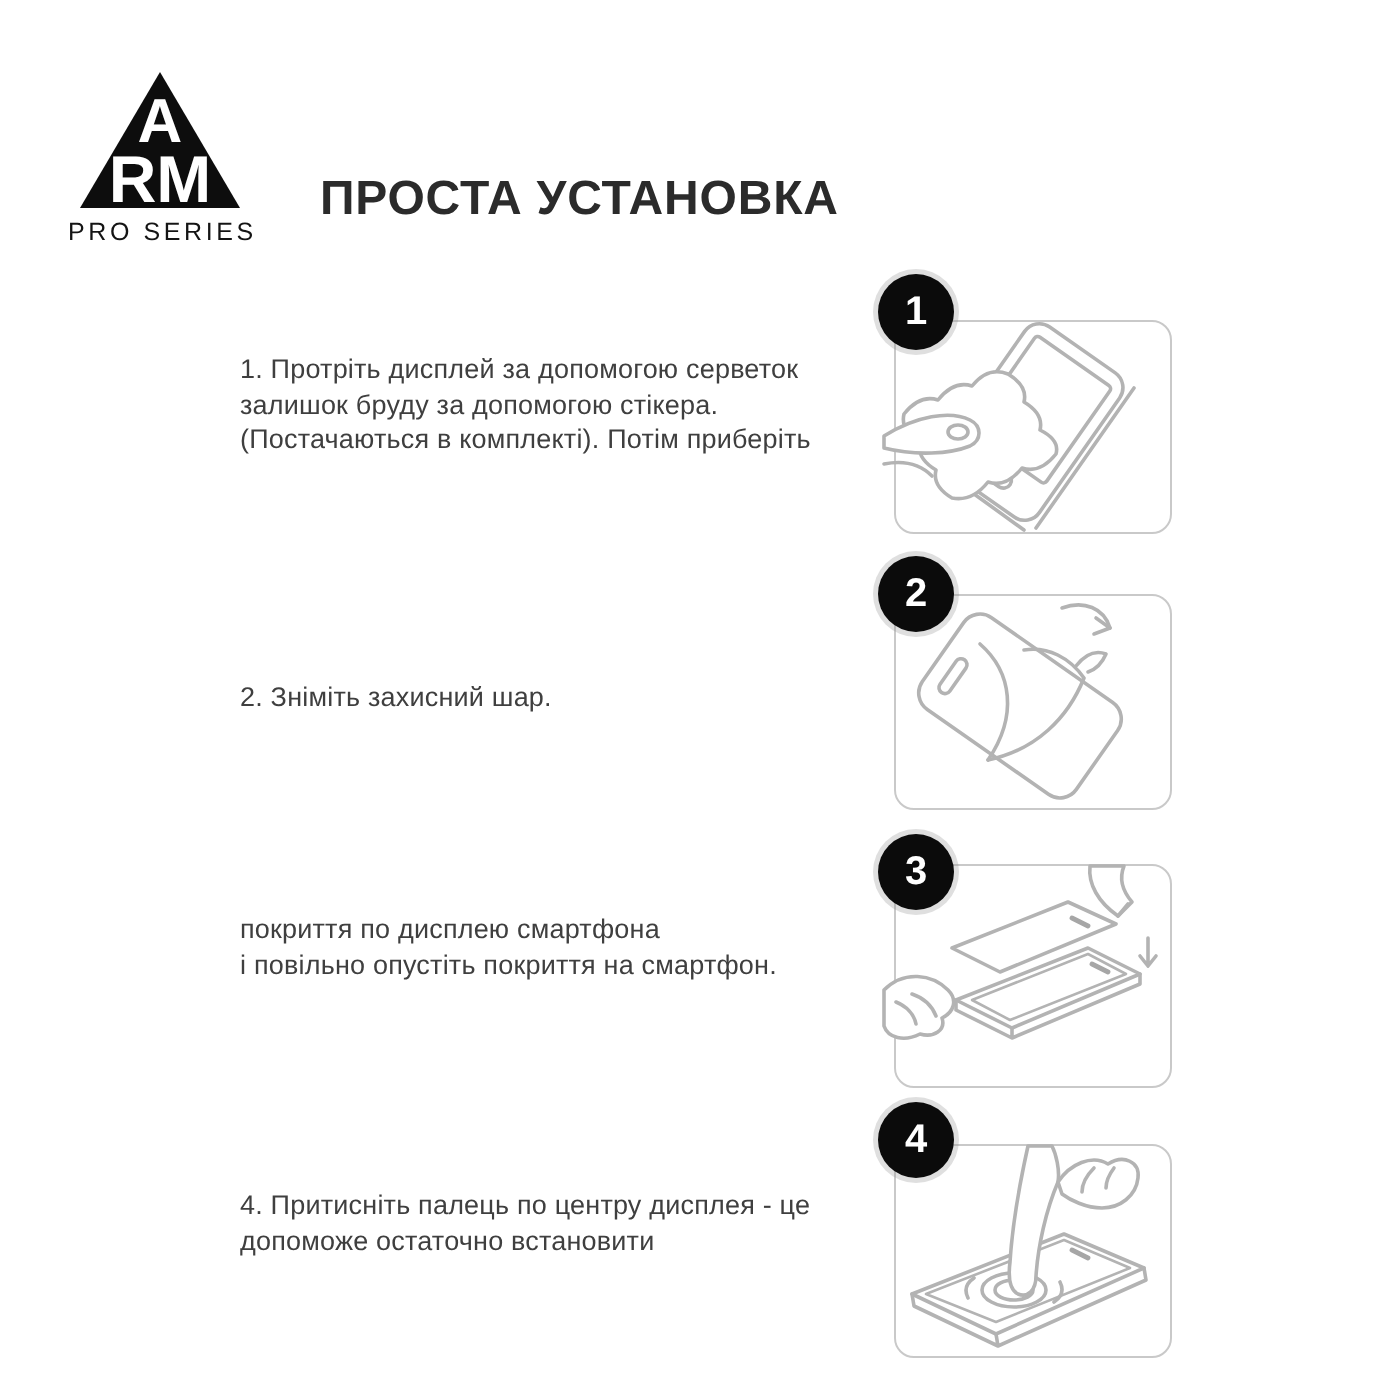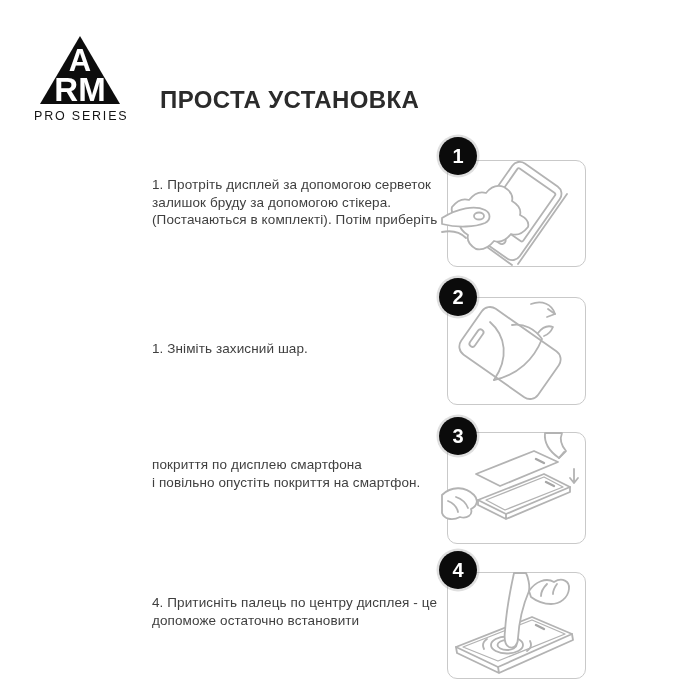--- a/index.html
+++ b/index.html
@@ -35,21 +35,20 @@
   }
   
   .step-text {
     position: absolute;
     left: 120px;
     width: 332px;
     font-size: 13.5px;
     line-height: 17.5px;
     letter-spacing: 0.1px;
     color: #3f3f3f;
-    margin-left: 32px;
   }
   
   .badge {
     position: absolute;
     left: 439px;
     width: 38px;
     height: 38px;
     border-radius: 50%;
     background: #0b0b0b;
     color: #ffffff;
@@ -113,21 +112,21 @@
         <g>
           <path fill="#ffffff" d="M-6,57 C10,47 27,44 37,49 C43,52 43,59 37,62 C27,66 10,67 -6,63 Z"></path>
           <ellipse cx="31" cy="55" rx="5" ry="3.5"></ellipse>
           <path d="M-6,71 C4,69 12,71 18,77"></path>
         </g>
       </g>
     </svg>
   </div>
 
   <div class="step-text" style="top:340px">
-    <div>1. Зніміть захисний шар.</div>
+    <div>2. Зніміть захисний шар.</div>
   </div>
   <div class="badge" style="top:278px">
     <span>2</span>
   </div>
   <div class="frame" style="top:297px; height:106px">
     <svg width="137" height="106" viewBox="0 0 137 106">
       <g fill="none" stroke="#b3b3b3" stroke-width="1.8" stroke-linecap="round" stroke-linejoin="round">
         <g transform="rotate(-55 62 55)">
           <rect x="34" y="8" width="56" height="94" rx="10" fill="#ffffff"></rect>
           <rect x="45" y="16" width="20" height="6" rx="3"></rect>

